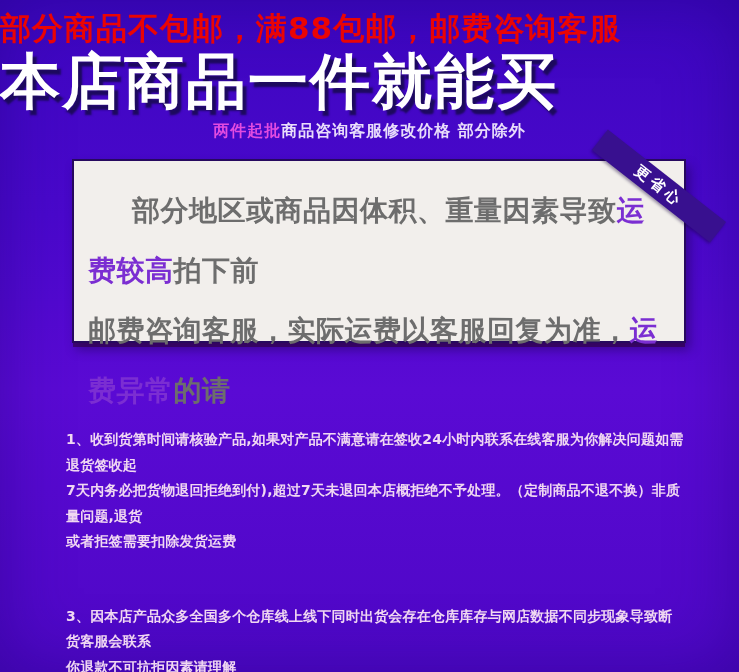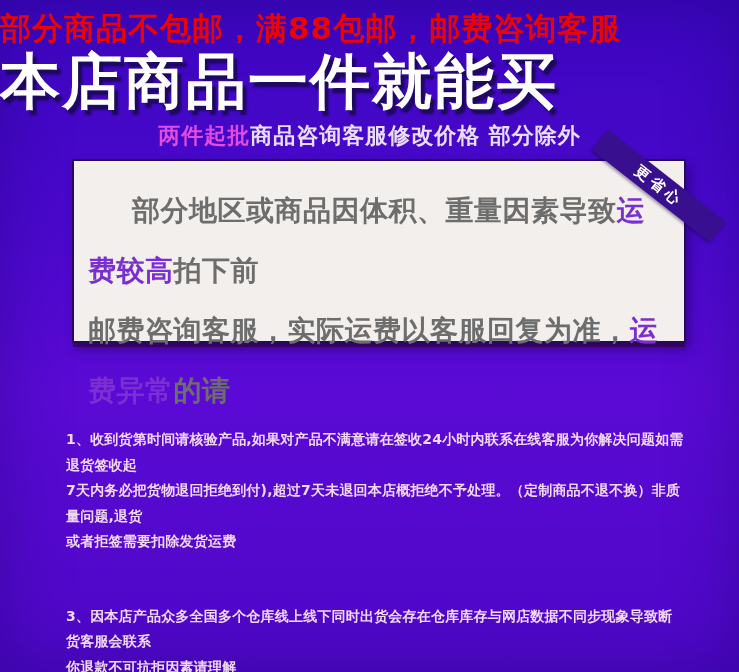--- a/index.html
+++ b/index.html
@@ -38,21 +38,21 @@
     letter-spacing: 2px;
     text-shadow: 4px 5px 2px rgba(22, 10, 75, 0.85);
     white-space: nowrap;
   }
   .subtitle {
     position: absolute;
     top: 121px;
     left: 0;
     width: 100%;
     text-align: center;
-    font-size: 22px;
+    font-size: 16px;
     font-weight: bold;
     letter-spacing: 1px;
     white-space: nowrap;
   }
   .subtitle .hl { color: #e24be0; }
   .subtitle .rest { color: #e9ddfb; }
   .notice-box {
     position: absolute;
     left: 72px;
     top: 159px;

